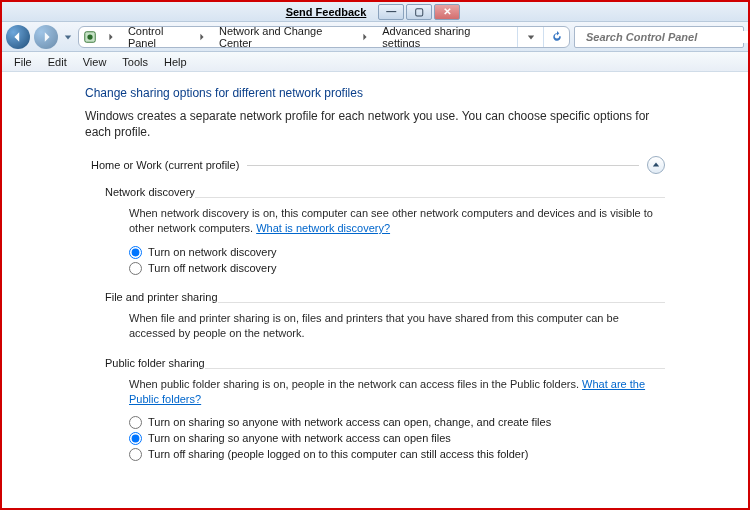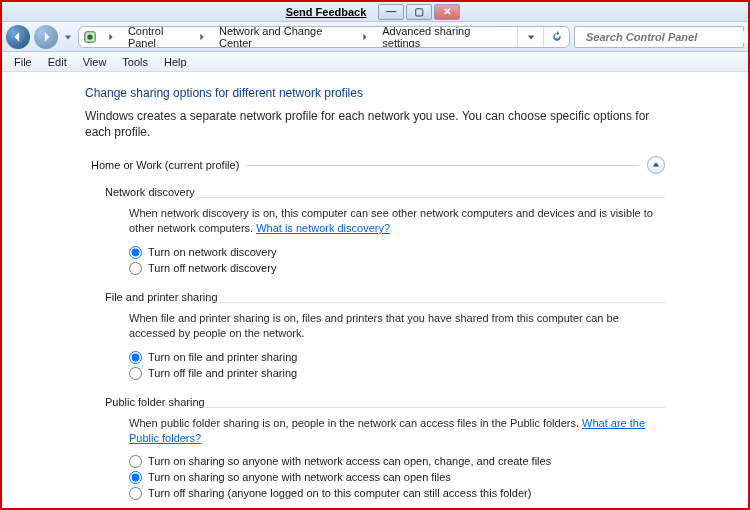--- a/index.html
+++ b/index.html
@@ -341,30 +341,20 @@
         </label>
       </div>
     </div>
 
     <div class="section">
       <div class="section-header">
         <span class="s-title">File and printer sharing</span>
         <div class="line"></div>
       </div>
       <div class="section-desc">When file and printer sharing is on, files and printers that you have shared from this computer can be accessed by people on the network.</div>
-      <div class="radios">
-        <label class="radio-row">
-          <input type="radio" name="fp" checked="" style="">
-          <span>Turn on file and printer sharing</span>
-        </label>
-        <label class="radio-row">
-          <input type="radio" name="fp" style="">
-          <span>Turn off file and printer sharing</span>
-        </label>
-      </div>
     </div>
 
     <div class="section">
       <div class="section-header">
         <span class="s-title">Public folder sharing</span>
         <div class="line"></div>
       </div>
       <div class="section-desc">
         <span>When public folder sharing is on, people in the network can access files in the Public folders. </span><a>What are the Public folders?</a>
       </div>
@@ -372,19 +362,19 @@
         <label class="radio-row">
           <input type="radio" name="pf" style="">
           <span>Turn on sharing so anyone with network access can open, change, and create files</span>
         </label>
         <label class="radio-row">
           <input type="radio" name="pf" checked="" style="">
           <span>Turn on sharing so anyone with network access can open files</span>
         </label>
         <label class="radio-row">
           <input type="radio" name="pf" style="">
-          <span>Turn off sharing (anyone logged on to this computer can still access this folder)</span>
+          <span>Turn off sharing (people logged on to this computer can still access this folder)</span>
         </label>
       </div>
     </div>
 
   </div>
 </div>
 
 </body></html>

